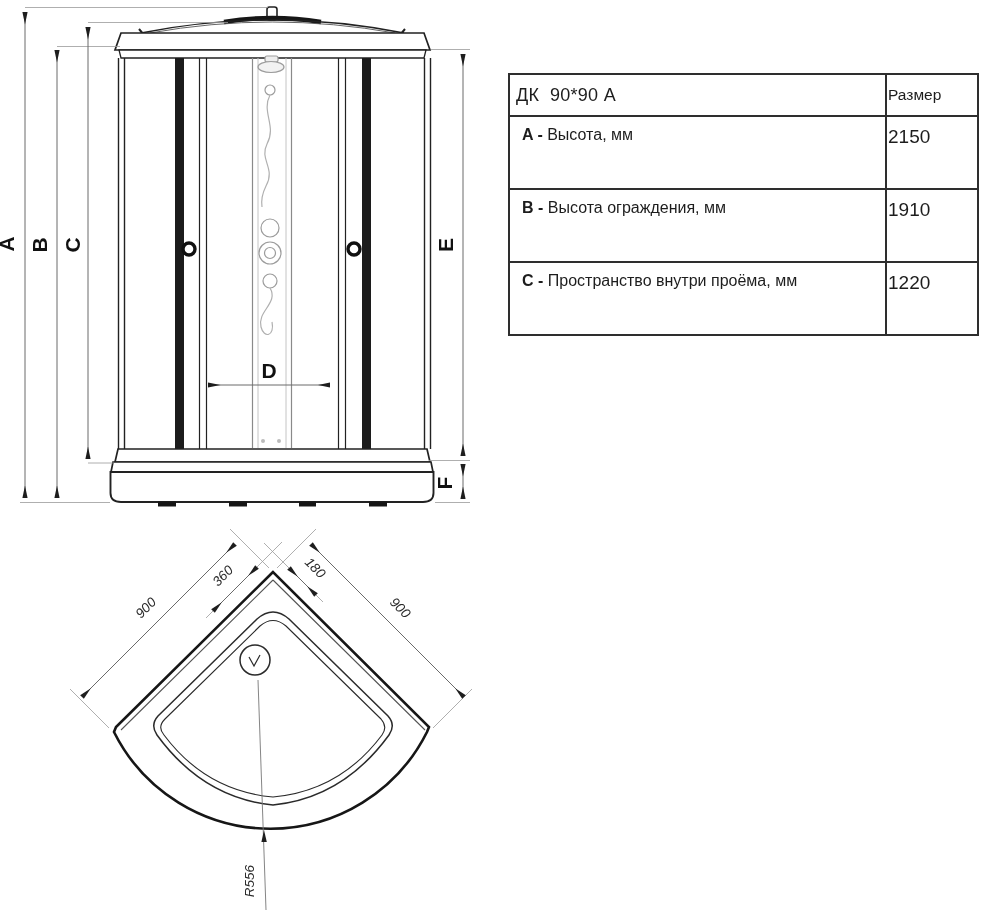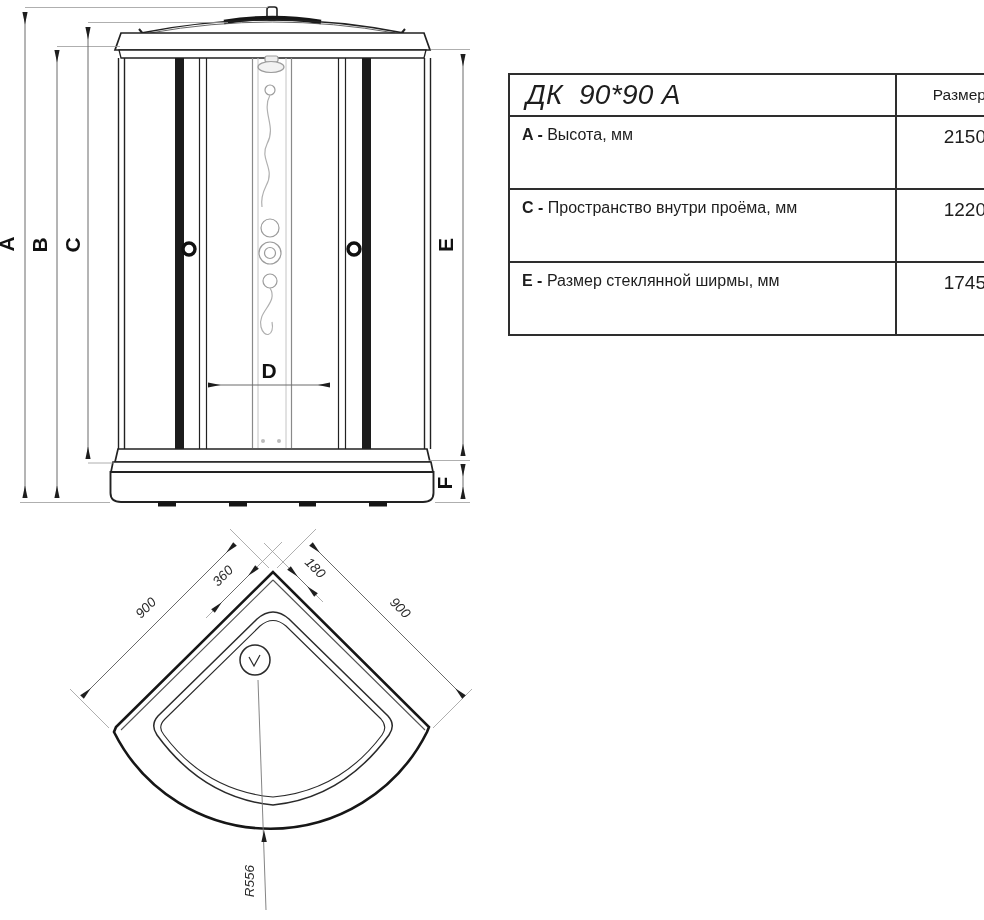--- a/index.html
+++ b/index.html
@@ -6,24 +6,24 @@
   body{width:984px;height:920px;position:relative;overflow:hidden;
        font-family:"Liberation Sans",sans-serif;color:#1d1d1d;}
   .sheet{position:absolute;left:0;top:0;width:984px;height:920px;background:#fff;}
   .front-view{position:absolute;left:0;top:0;}
   .plan-view{position:absolute;left:60px;top:520px;}
   
   .dim-table-wrap{position:absolute;left:508px;top:73px;}
   table.dims{border-collapse:collapse;width:460px;table-layout:fixed;background:#fff;}
   table.dims td{border:2px solid #2e2e2e;overflow:hidden;}
   td.c-label{width:368px;}
-  td.c-value{width:88px;text-align:right;}
+  td.c-value{width:88px;text-align:left;}
   tr.hdr td{height:38px;vertical-align:middle;}
   tr.row td{height:61px;vertical-align:top;padding-top:9px;}
-  .t-title{font-size:28px;padding-left:16px;white-space:pre;letter-spacing:.3px;font-style:italic;}
+  .t-title{font-size:18px;padding-left:6px;white-space:pre;letter-spacing:.3px;}
   .t-size{font-size:15.5px;text-align:center;}
   .lbl{font-size:16px;padding-left:12px;}
   .lbl b{font-weight:bold;white-space:pre;}
   .val{font-size:19px;}
   
   .dimline{stroke:#6a6a6a;stroke-width:1;fill:none;}
   .extline{stroke:#9a9a9a;stroke-width:0.8;fill:none;}
   .dimletter{font-family:"Liberation Sans",sans-serif;font-weight:bold;font-size:21px;fill:#111;}
   .plannum{font-family:"Liberation Sans",sans-serif;font-style:italic;font-size:13.5px;fill:#2a2a2a;}
 </style>
@@ -98,26 +98,26 @@
       <tbody>
           <tr class="hdr">
         <td class="c-label t-title">ДК  90*90 А</td>
         <td class="c-value t-size">Размер</td>
       </tr>
       <tr class="row">
         <td class="c-label lbl"><b>A - </b><span>Высота, мм</span></td>
         <td class="c-value val">2150</td>
       </tr>
       <tr class="row">
+        <td class="c-label lbl"><b>B - </b><span>Высота ограждения, мм</span></td>
+        <td class="c-value val">1910</td>
+      </tr>
+      <tr class="row">
         <td class="c-label lbl"><b>C - </b><span>Пространство внутри проёма, мм</span></td>
         <td class="c-value val">1220</td>
-      </tr>
-      <tr class="row">
-        <td class="c-label lbl"><b>E - </b><span>Размер стеклянной ширмы, мм</span></td>
-        <td class="c-value val">1745</td>
       </tr>
     </tbody>
       </table>
   </div>
 
   <svg class="plan-view" width="430" height="400" viewBox="0 0 430 400">
     <defs>
       <marker id="ah2" viewBox="0 0 13 6" markerWidth="13" markerHeight="6" refX="12.5" refY="3" orient="auto-start-reverse">
         <path d="M0,3 L12.5,0.4 L12.5,5.6 Z" fill="#1e1e1e"></path>
       </marker>

